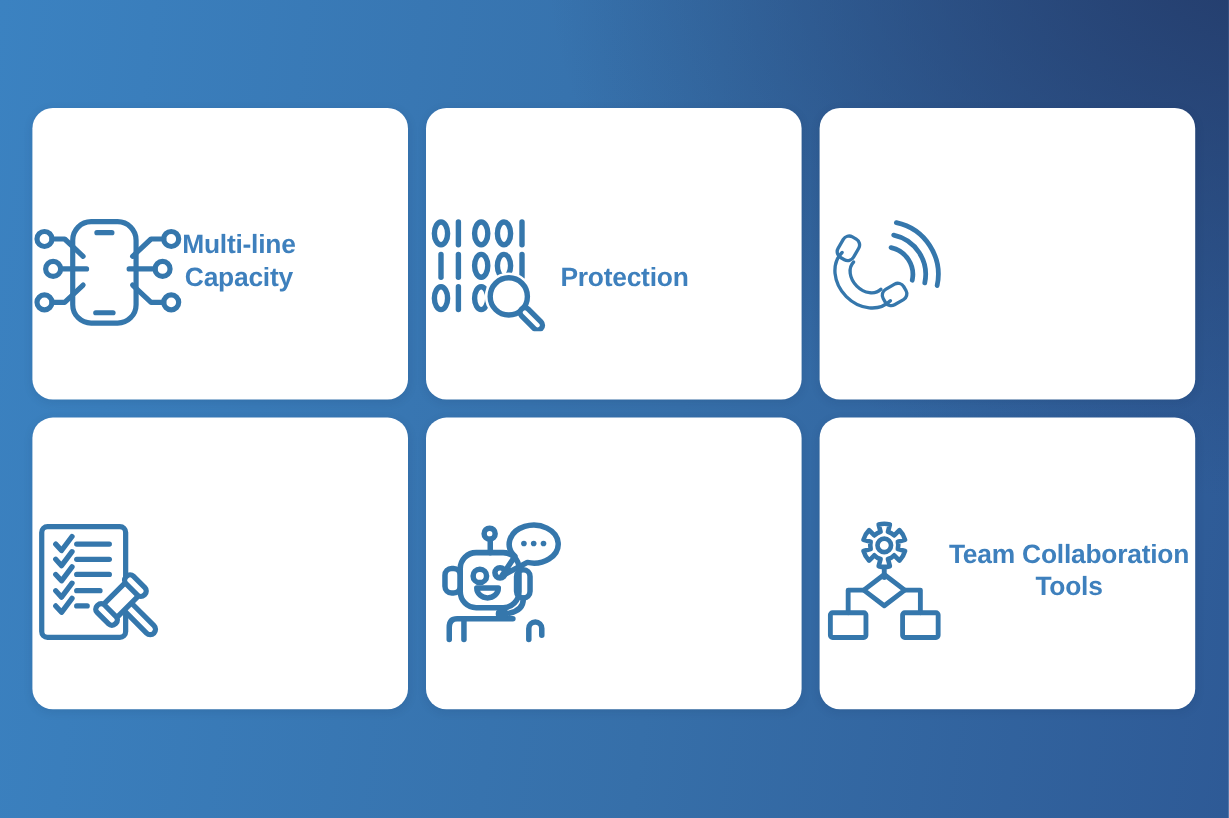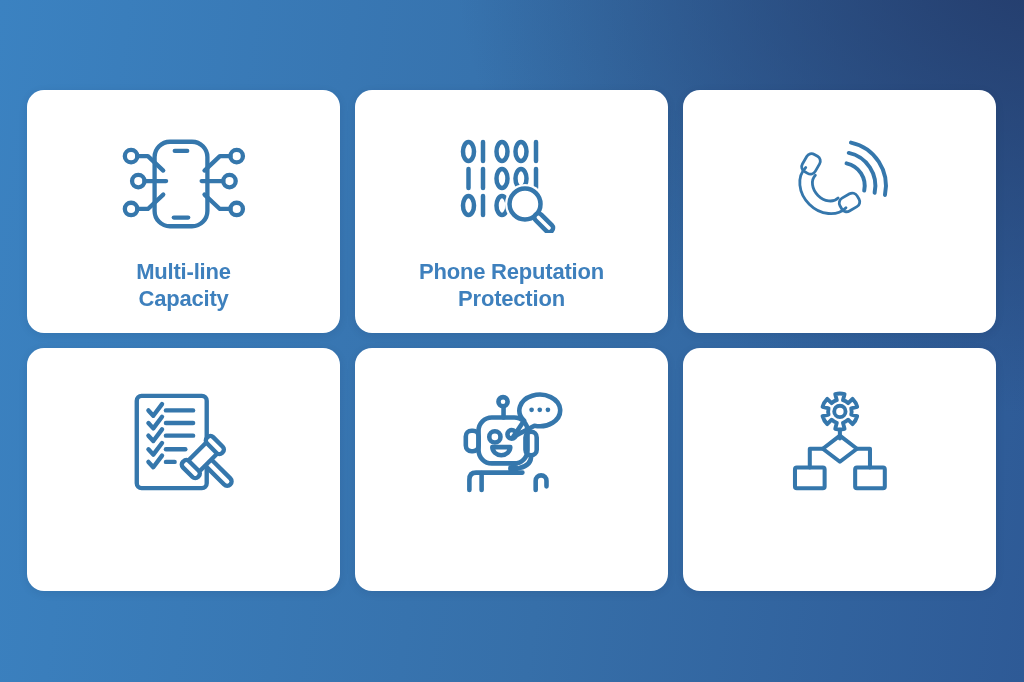--- a/index.html
+++ b/index.html
@@ -14,21 +14,21 @@
     position:absolute;left:27px;top:90px;
     display:grid;
     grid-template-columns:repeat(3,313px);
     grid-template-rows:243px 243px;
     gap:15px;
   }
   .card{
     background:var(--card-bg,#ffffff);
     border-radius:17px;
     box-shadow:0 2px 8px rgba(10,25,60,.10);
-    display:flex;flex-direction:column;align-items:center;
+    display:flex;flex-direction:row;align-items:center;
   }
   .icon-wrap{
     height:128px;margin-top:30px;
     display:flex;align-items:center;justify-content:center;
   }
   .label{
     margin-top:10px;
     text-align:center;
     color:var(--text,#3e80bd);
     font-size:22px;line-height:27px;font-weight:600;letter-spacing:-0.2px;
@@ -90,21 +90,21 @@
           <ellipse cx="46" cy="70.5" rx="5.5" ry="9.5"></ellipse>
         </g>
         <circle class="halo" cx="69" cy="69" r="20"></circle>
         <circle class="ic wf" cx="69" cy="69" r="15.5"></circle>
         <g transform="translate(69,69) rotate(-45)">
           <rect class="ic wf" x="-4" y="15" width="8" height="23" rx="4"></rect>
         </g>
       </svg>
     </div>
     <div class="label">
-      <span>Phone Reputation</span><br><span>Protection</span>
+      <br><span>Protection</span>
     </div>
   </div>
 
   <div class="card">
     <div class="icon-wrap">
       <svg height="106" viewBox="0 0 120 120">
         <g class="ic">
           <path d="M67.4,36.6 A26,26 0 0 1 87.4,67.4"></path>
           <path d="M69.9,24.8 A38,38 0 0 1 99.2,69.9"></path>
           <path d="M72.4,13.1 A50,50 0 0 1 110.9,72.4"></path>
@@ -184,15 +184,18 @@
           </g>
           <path d="M60,45.5 V55"></path>
           <path d="M60,52 L79,66.5 L60,81 L41,66.5 Z"></path>
           <path d="M41,66.5 H26.5 V87.5"></path>
           <path d="M79,66.5 H93.5 V87.5"></path>
           <rect x="10" y="87.5" width="33" height="23" rx="2"></rect>
           <rect x="77" y="87.5" width="33" height="23" rx="2"></rect>
         </g>
       </svg>
     </div>
+    <div class="label">
+      <span>Team Collaboration</span><br><span>Tools</span>
+    </div>
   </div>
 
 </div>
 
 </body></html>

